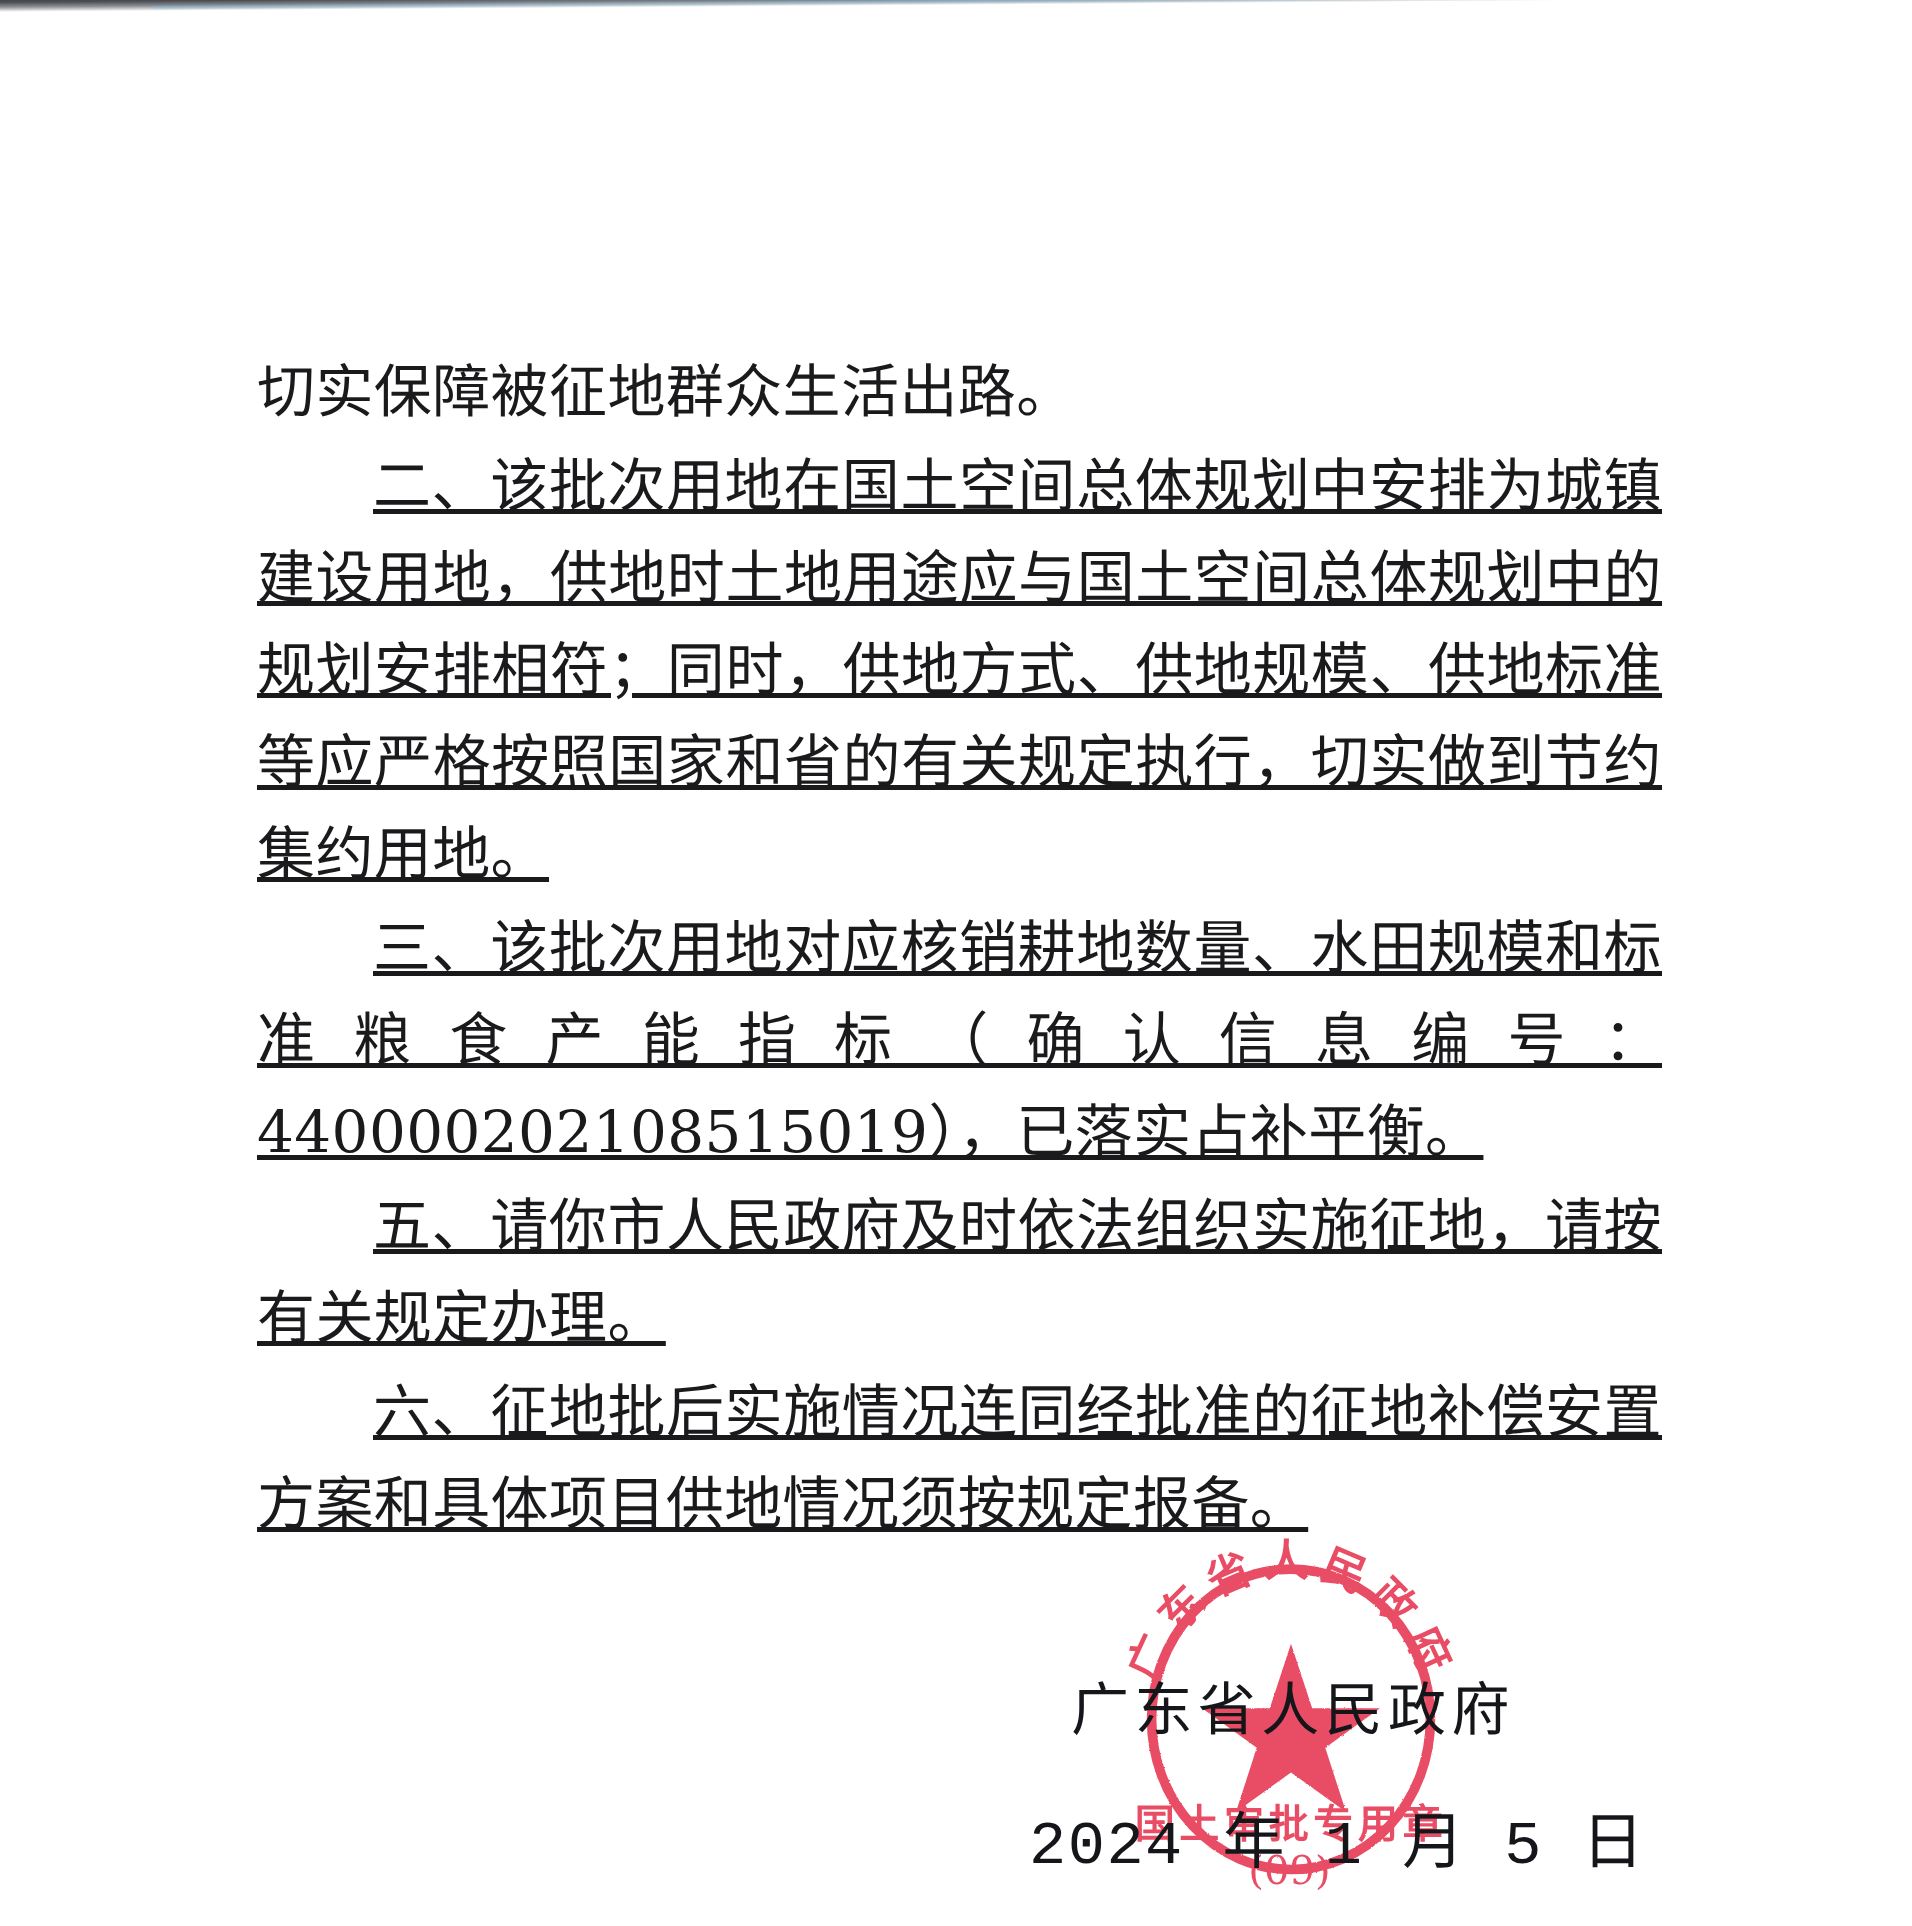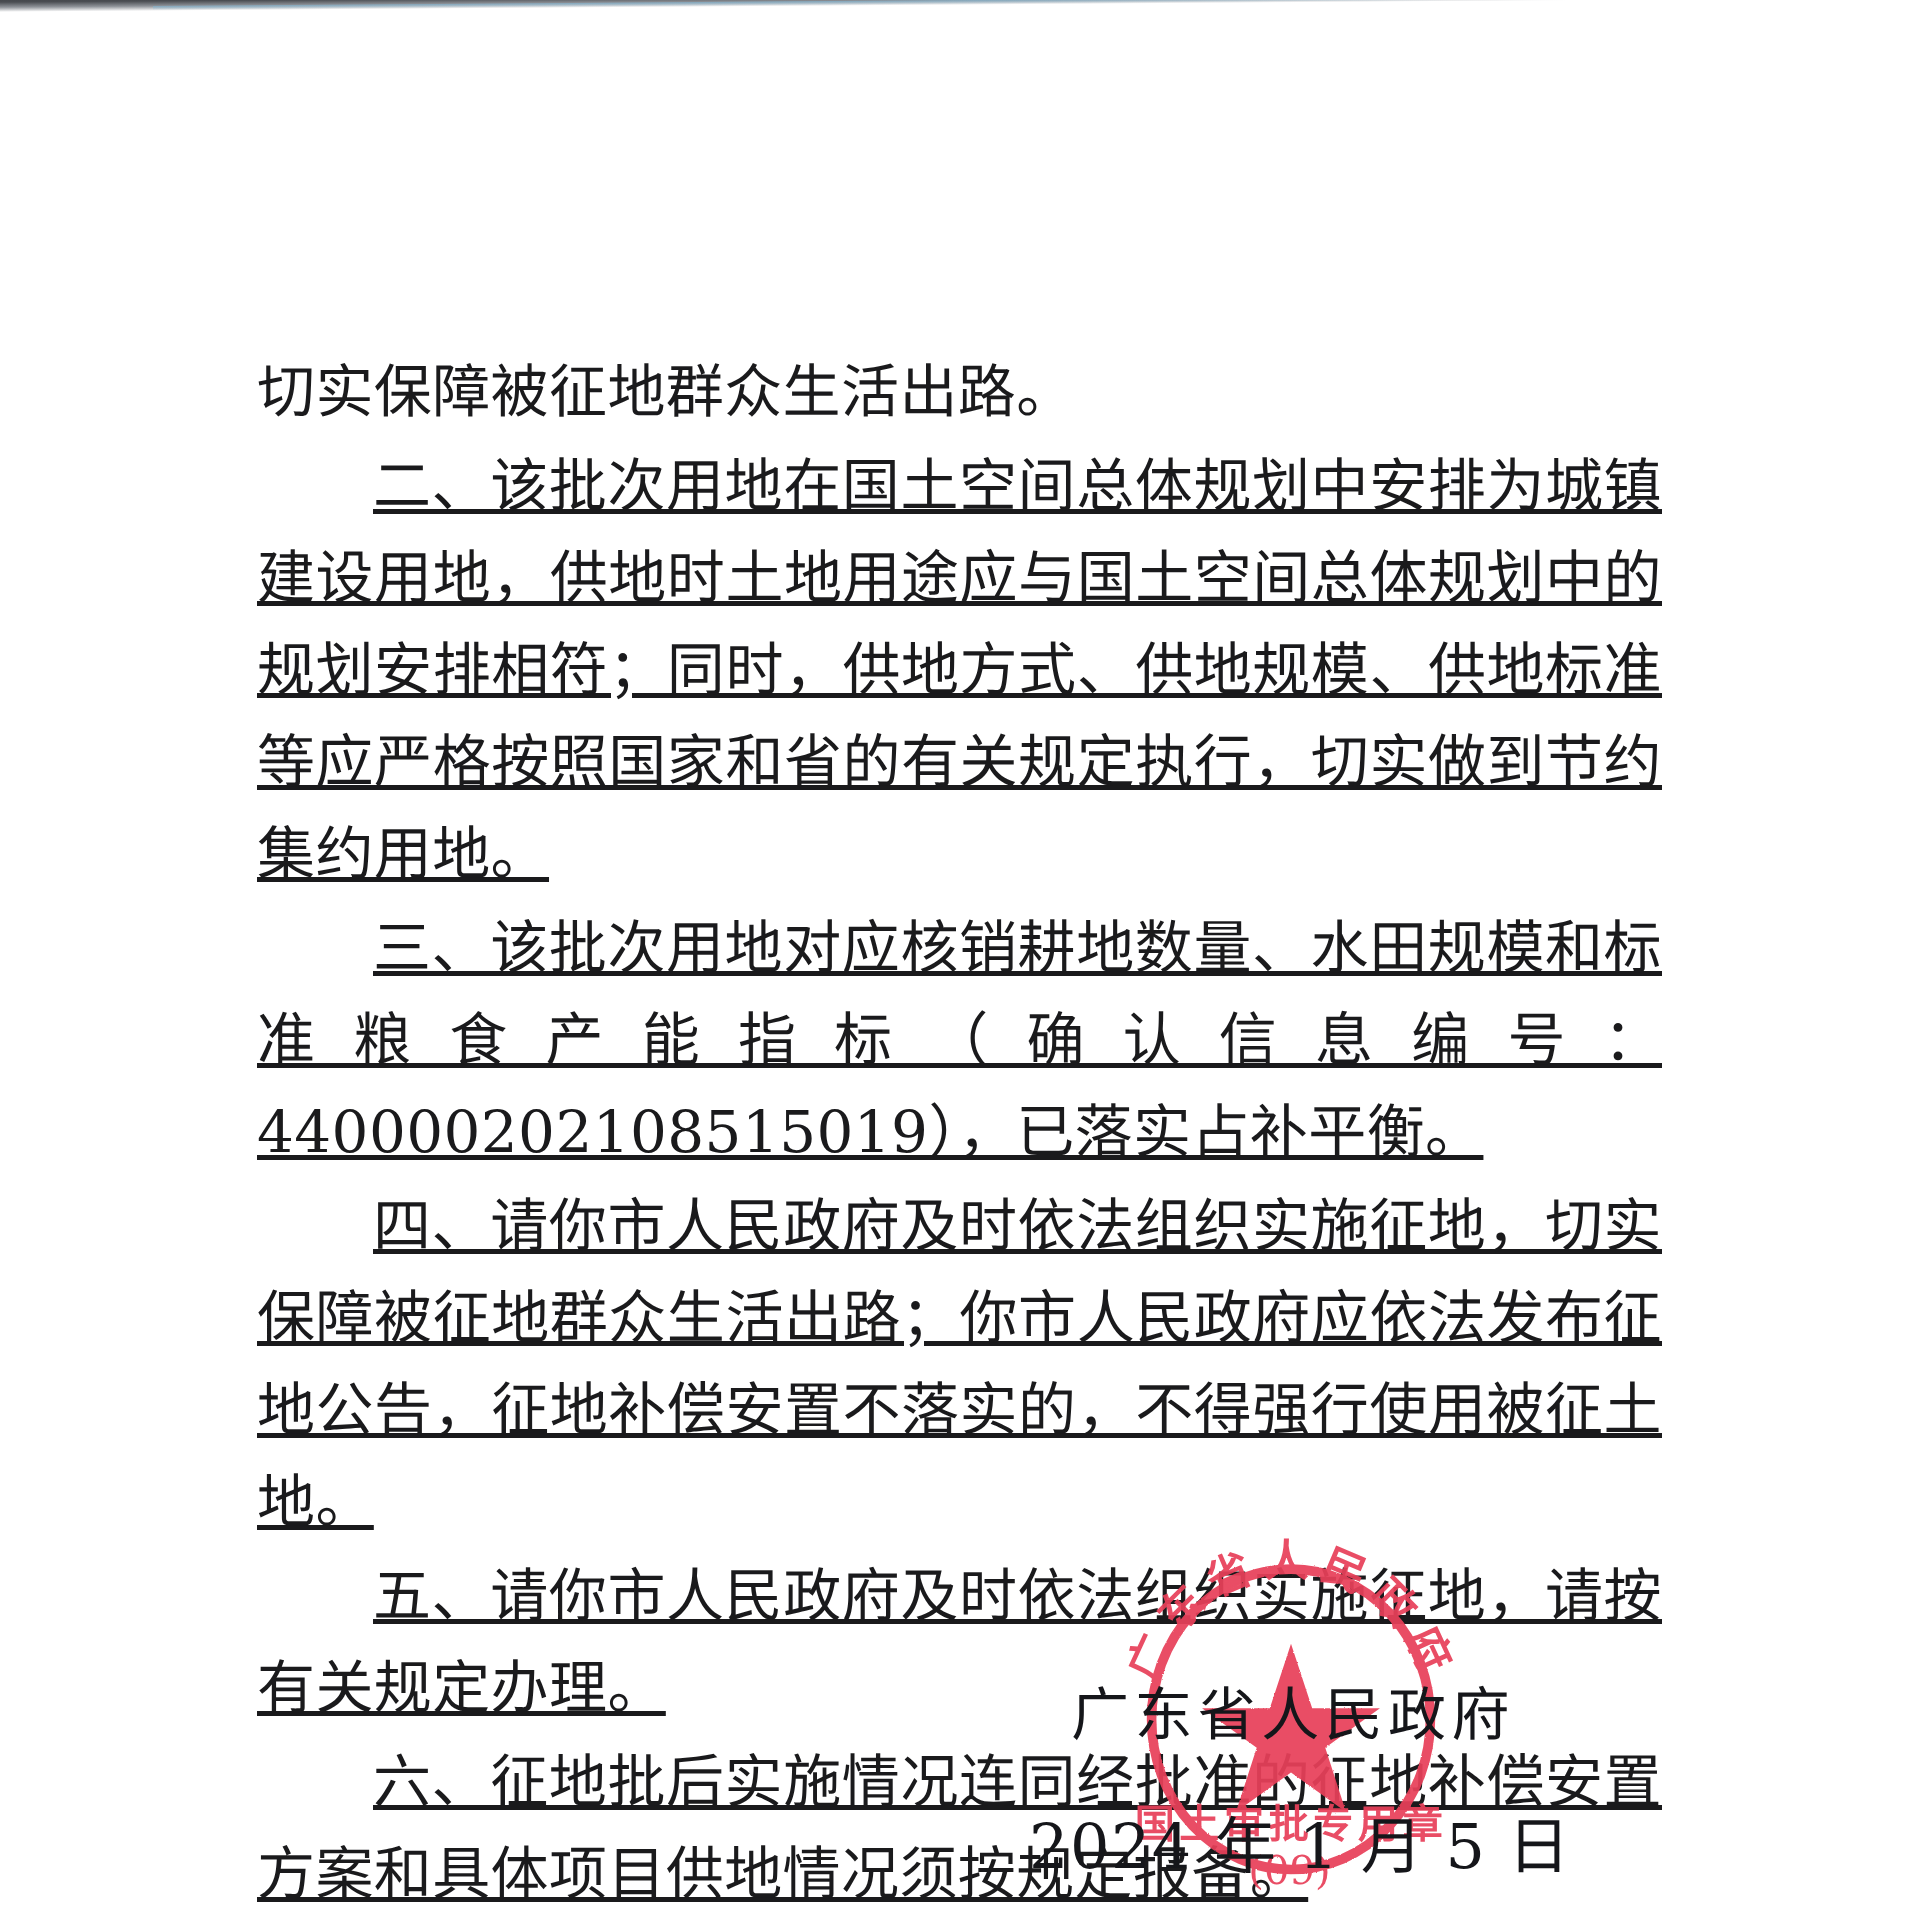--- a/index.html
+++ b/index.html
@@ -70,20 +70,21 @@
     text-indent: 2em;
     text-decoration: underline;
   }
 
   
   .sign-block {
     position: absolute;
     left: 1071px;
     top: 1680px;
     width: 559px;
+    font-family: Liberation Mono, monospace;
   }
   .sign-org {
     font-size: 58px;
     line-height: 1.22;
     letter-spacing: 5.4px;
     white-space: nowrap;
     color: #15161a;
     position: relative;
     z-index: 4;
   }
@@ -119,21 +120,20 @@
 
   <div class="scan-edge-top"></div>
 
   <div class="doc-body">
     <p class="para">切实保障被征地群众生活出路。</p>
 
     <p class="para indent">二、该批次用地在国土空间总体规划中安排为城镇建设用地，供地时土地用途应与国土空间总体规划中的规划安排相符；同时，供地方式、供地规模、供地标准等应严格按照国家和省的有关规定执行，切实做到节约集约用地。</p>
 
     <p class="para indent">三、该批次用地对应核销耕地数量、水田规模和标准粮食产能指标（确认信息编号：440000202108515019），已落实占补平衡。</p>
 
-    <p class="para indent">四、请你市人民政府及时依法组织实施征地，切实保障被征地群众生活出路；你市人民政府应依法发布征地公告，征地补偿安置不落实的，不得强行使用被征土地。</p>
 
     <p class="para indent">五、请你市人民政府及时依法组织实施征地，请按有关规定办理。</p>
 
     <p class="para indent">六、征地批后实施情况连同经批准的征地补偿安置方案和具体项目供地情况须按规定报备。</p>
   </div>
 
   <div class="seal">
     <svg viewBox="0 0 480 470" xmlns="http://www.w3.org/2000/svg" aria-hidden="true">
       <defs>
 

